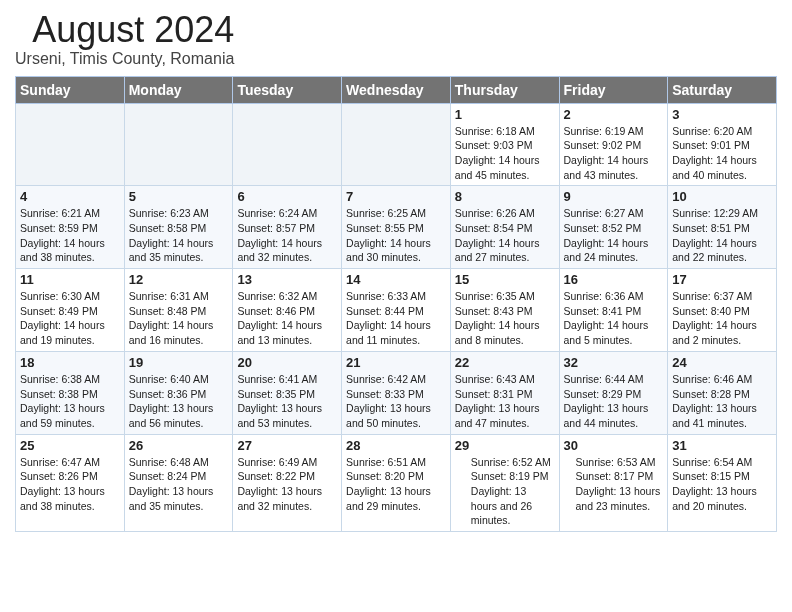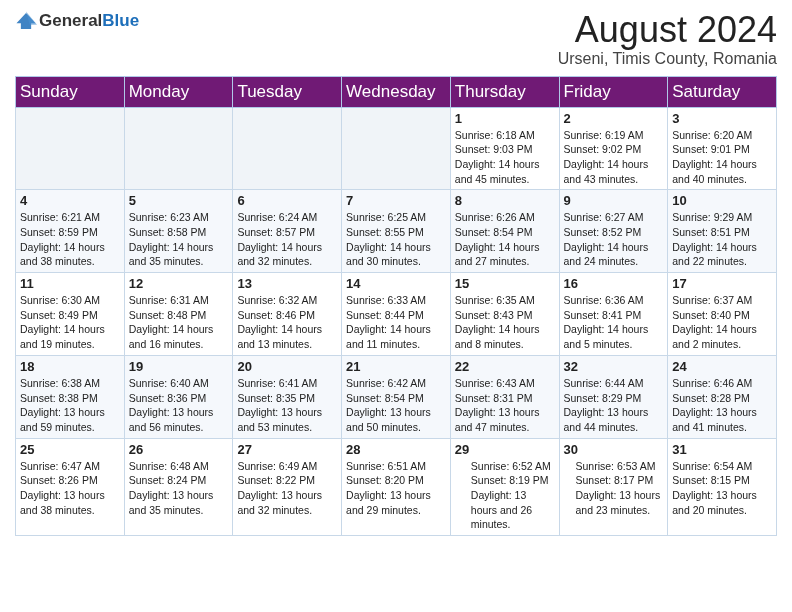--- a/index.html
+++ b/index.html
@@ -32,24 +32,24 @@
     .location {
       font-size: 16px;
       color: #444;
     }
     table {
       width: 100%;
       border-collapse: collapse;
       table-layout: fixed;
     }
     th {
-      background: #701a75;
+      background: #737373;
       color: #fff;
-      font-size: 17px;
-      font-weight: normal;
+      font-size: 14px;
+      font-weight: bold;
       padding: 5px 4px;
       text-align: left;
       border: 1px solid #b0c8e8;
     }
     td {
       border: 1px solid #c8d8e8;
       vertical-align: top;
       padding: 3px 4px;
       font-size: 10.5px;
       color: #222;
@@ -81,34 +81,20 @@
     }
     .logo-text-row {
       display: flex;
       align-items: center;
     }
   </style>
 </head>
 <body>
 
 <div class="header">
-  <div class="logo-wrapper">
-    <div class="logo-text-row">
-      <svg class="logo-icon" viewBox="0 0 30 30">
-        <polygon points="15,4 28,18 22,18 22,26 8,26 8,18 2,18" fill="#1e6fba" opacity="0.85"></polygon>
-        <polygon points="15,2 30,20 20,20" fill="#4a90d0" opacity="0.6"></polygon>
-      </svg>
-      <span style="display:flex; flex-direction:column; margin-left:2px;">
-        <span style="display:flex;">
-          <span style="font-size:17px;font-weight:bold;color:#333;">General</span>
-          <span style="font-size:17px;font-weight:bold;color:#1e6fba;">Blue</span>
-        </span>
-      </span>
-    </div>
-  </div>
   <div class="title-block">
     <div class="month-title">August 2024</div>
     <div class="location">Urseni, Timis County, Romania</div>
   </div>
 </div>
 
 <table>
   <thead>
     <tr>
     <th>Sunday</th>
@@ -177,21 +163,21 @@
 Daylight: 14 hours and 27 minutes.</div>
         </td>
         <td>
           <div class="day-num">9</div>
           <div class="day-info" style="white-space: pre-line;">Sunrise: 6:27 AM
 Sunset: 8:52 PM
 Daylight: 14 hours and 24 minutes.</div>
         </td>
         <td>
           <div class="day-num">10</div>
-          <div class="day-info" style="white-space: pre-line;">Sunrise: 9:29 AM
+          <div class="day-info" style="white-space: pre-line;">Sunrise: 12:29 AM
 Sunset: 8:51 PM
 Daylight: 14 hours and 22 minutes.</div>
         </td>
       </tr>
       <tr>
         <td>
           <div class="day-num">11</div>
           <div class="day-info" style="white-space: pre-line;">Sunrise: 6:30 AM
 Sunset: 8:49 PM
 Daylight: 14 hours and 19 minutes.</div>
@@ -248,21 +234,21 @@
         </td>
         <td>
           <div class="day-num">20</div>
           <div class="day-info" style="white-space: pre-line;">Sunrise: 6:41 AM
 Sunset: 8:35 PM
 Daylight: 13 hours and 53 minutes.</div>
         </td>
         <td>
           <div class="day-num">21</div>
           <div class="day-info" style="white-space: pre-line;">Sunrise: 6:42 AM
-Sunset: 8:54 PM
+Sunset: 8:33 PM
 Daylight: 13 hours and 50 minutes.</div>
         </td>
         <td>
           <div class="day-num">22</div>
           <div class="day-info" style="white-space: pre-line;">Sunrise: 6:43 AM
 Sunset: 8:31 PM
 Daylight: 13 hours and 47 minutes.</div>
         </td>
         <td>
           <div class="day-num">32</div>

